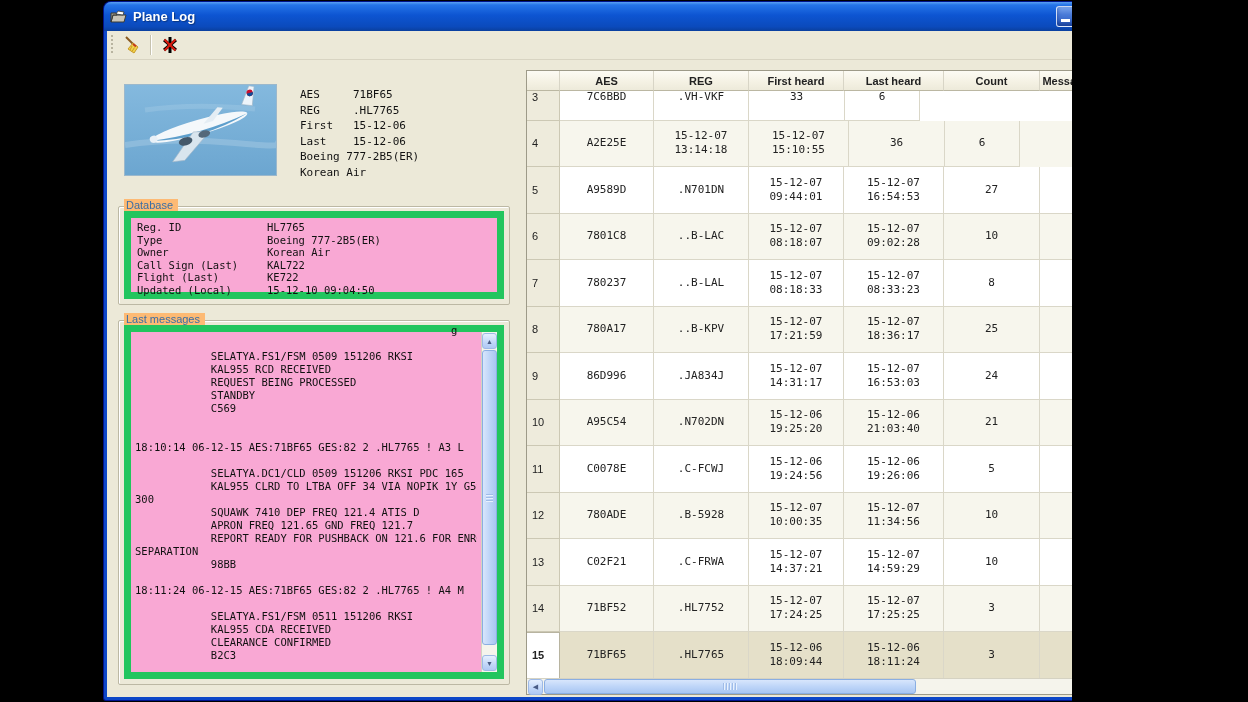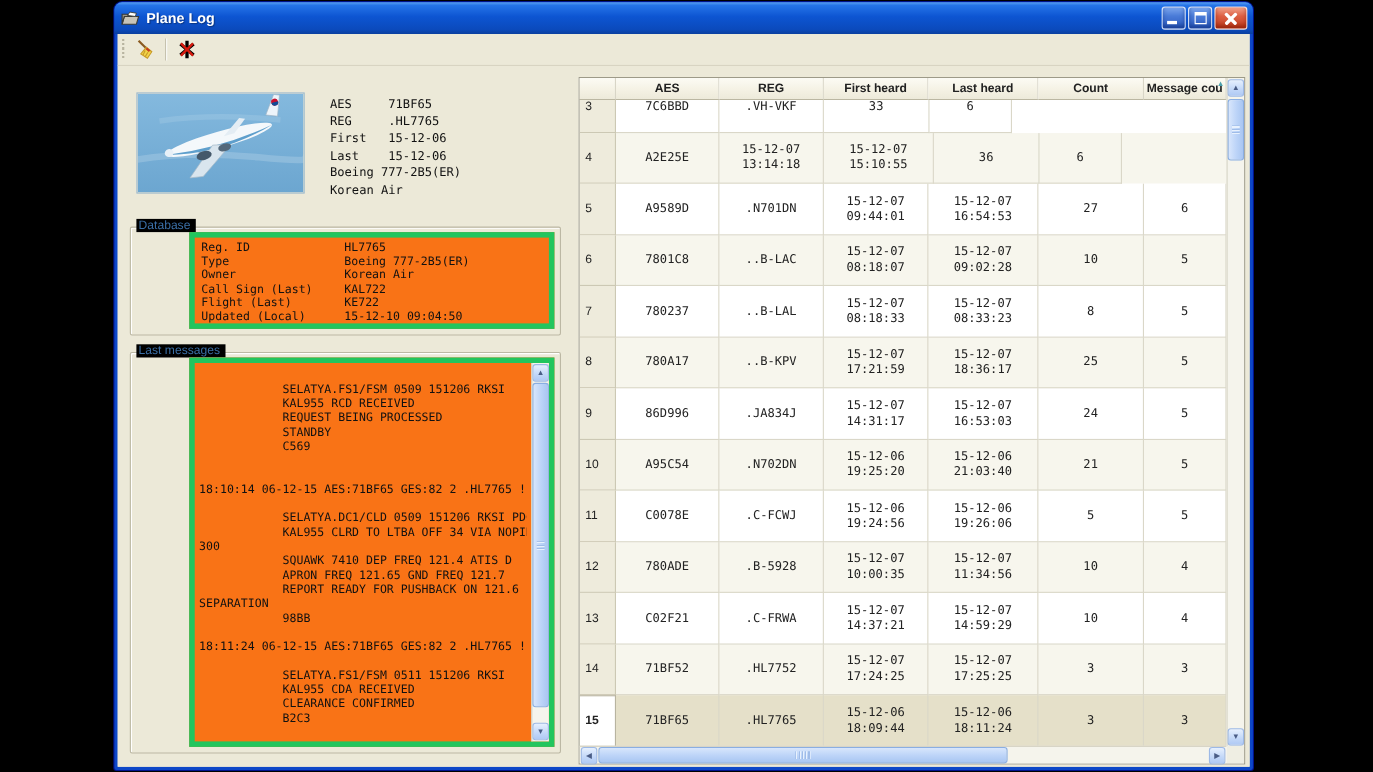--- a/index.html
+++ b/index.html
@@ -1,18 +1,18 @@
 <!DOCTYPE html>
 <html><head>
 <meta charset="utf-8">
 <style>
   * { box-sizing: border-box; margin: 0; padding: 0; }
   html,body { width:100%; height:100%; }
   body { background:#000; font-family:"Liberation Sans", sans-serif; }
-  #stage { position:relative; width:1248px; height:702px; background:#000; overflow:hidden; }
+  #stage { position:relative; width:1072px; height:702px; background:#000; overflow:hidden; }
 
   
   .window {
     position:absolute; left:104px; top:2px; width:1035px; height:698px;
     background:#ECE9D8;
     border:3px solid #0D47C8;
     box-shadow:0 0 0 1px #00138C;
     border-radius:7px 7px 2px 2px;
   }
   .titlebar {
@@ -60,22 +60,22 @@
   .mono { font-family:"DejaVu Sans Mono", monospace; }
 
   
   .photo { position:absolute; left:17px; top:24px; width:153px; height:92px; border:1px solid #9BB8CC; overflow:hidden; }
   .summary { position:absolute; left:193px; top:27px; width:215px; font-size:11px; line-height:15.5px; color:#111; }
   .sum-row { display:flex; white-space:pre; }
   .sum-row .lab { width:53px; }
 
   
   .groupbox { position:absolute; border:1px solid #BCB8A4; border-radius:2px; box-shadow:1px 1px 0 #fff inset; }
-  .gb-label { position:absolute; top:-8px; left:5px; background:#000000; padding:0 5px 0 2px; font-size:11px; color:#3A6EA5; }
-  .whitebox { position:absolute; inset:4px 5px 5px 5px; background:#f97316; border:5px solid #22c55e;margin-left:48px; }
+  .gb-label { position:absolute; top:-8px; left:5px; background:#fdba74; padding:0 5px 0 2px; font-size:11px; color:#3A6EA5; }
+  .whitebox { position:absolute; inset:4px 5px 5px 5px; background:#f9a8d4; border:7px solid #22c55e; }
 
   .gb-database { left:11px; top:146px; width:392px; height:99px; }
   .db-rows { padding:3px 0 0 6px; font-size:10.5px; line-height:12.6px; color:#111; }
   .db-row { display:flex; white-space:pre; }
   .db-row .lab { width:130px; }
 
   .gb-messages { left:11px; top:260px; width:392px; height:365px; }
   .msg-pre { position:absolute; left:4px; right:20px; top:0; bottom:2px; overflow:hidden;
              font-size:10.5px; line-height:13px; white-space:pre; color:#111; margin-top:-8px; }
 

